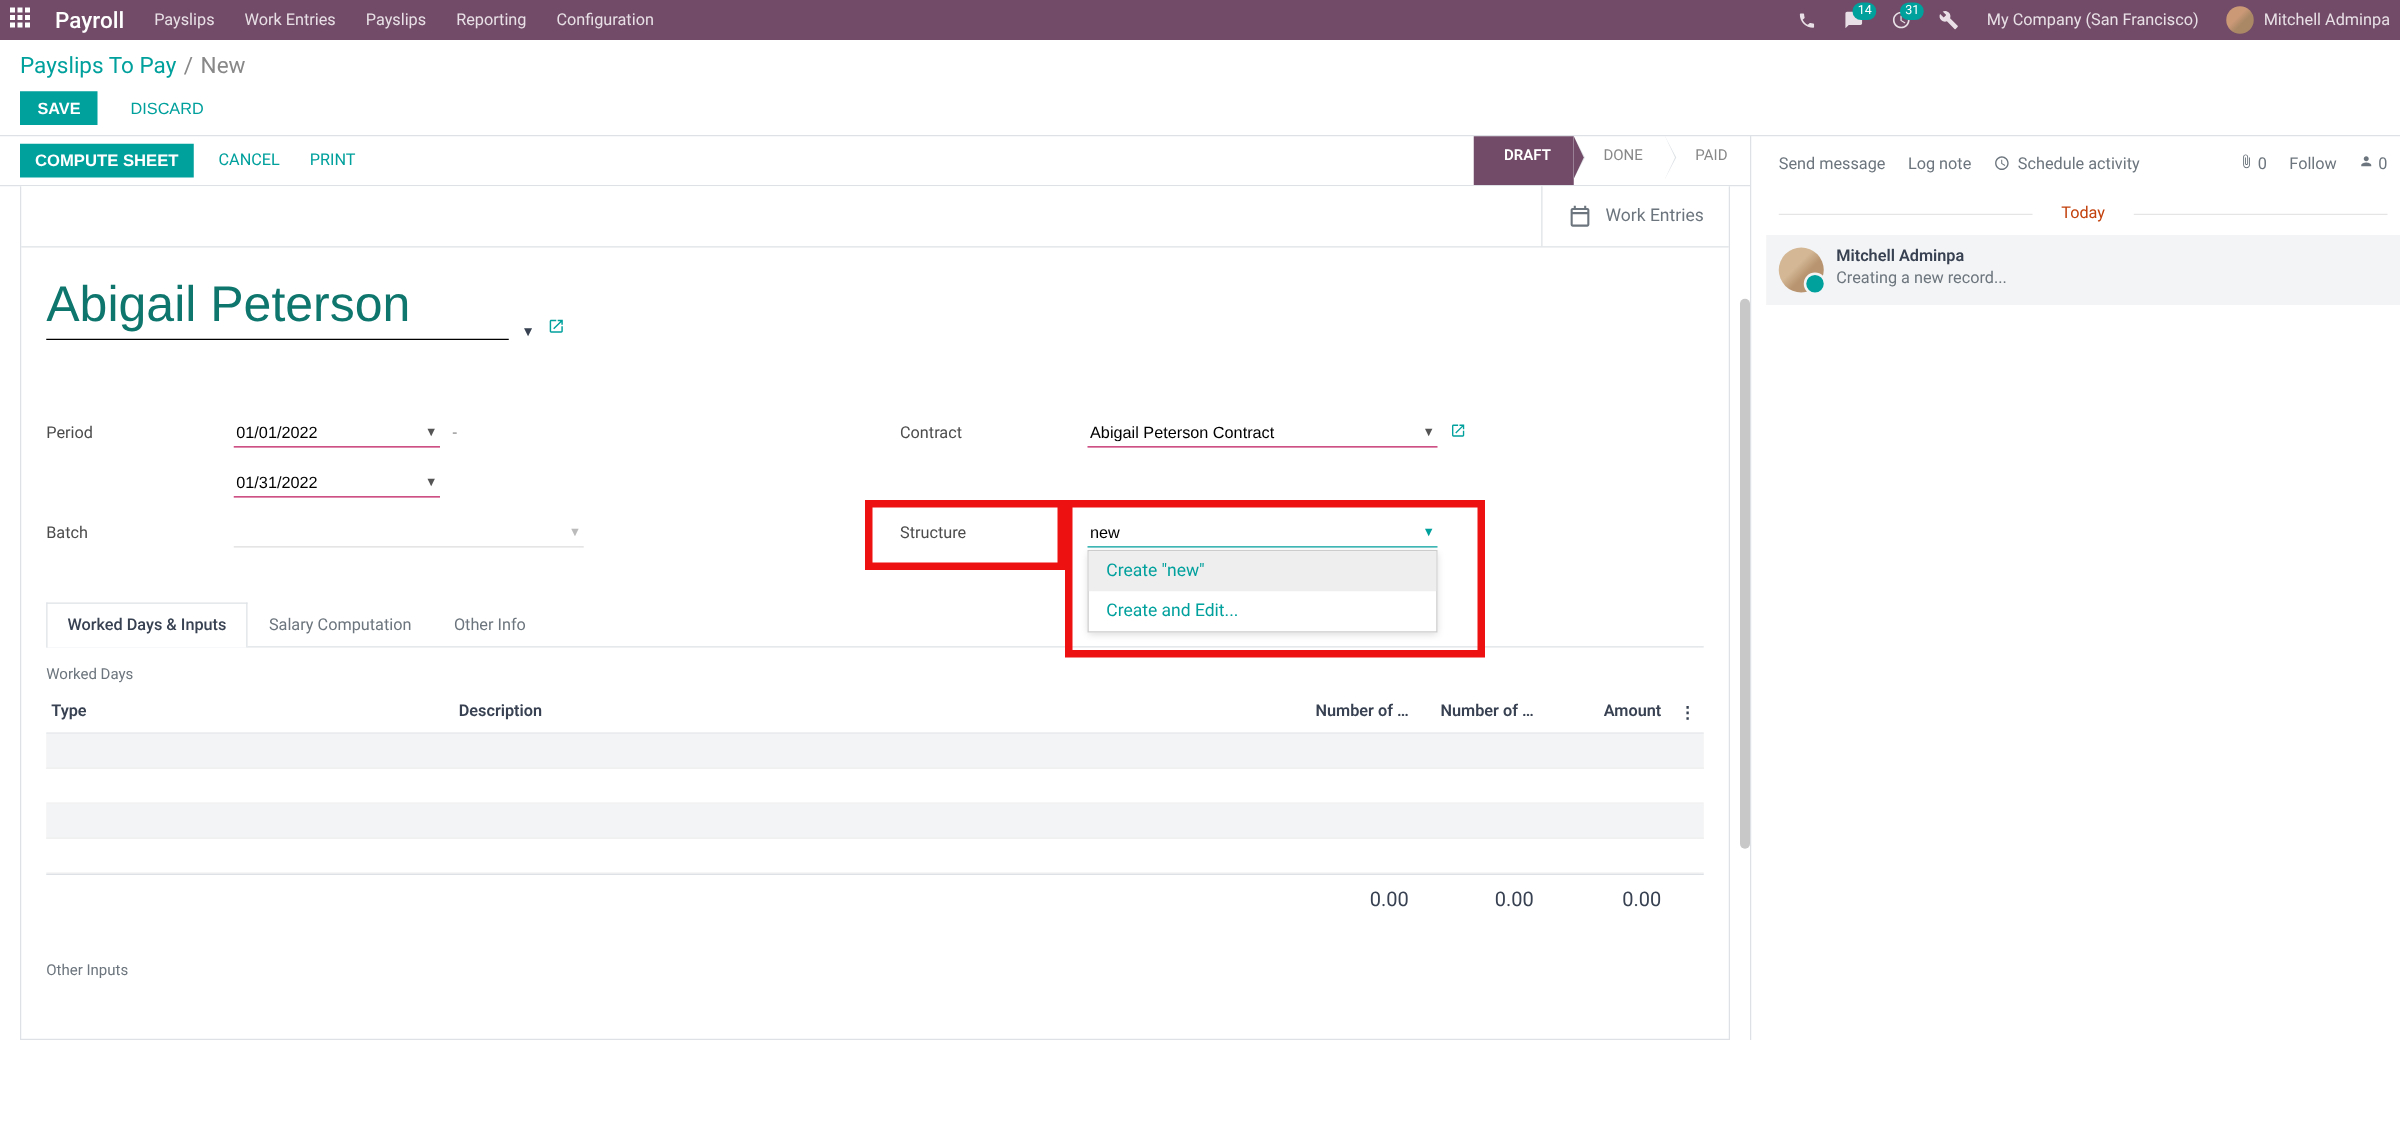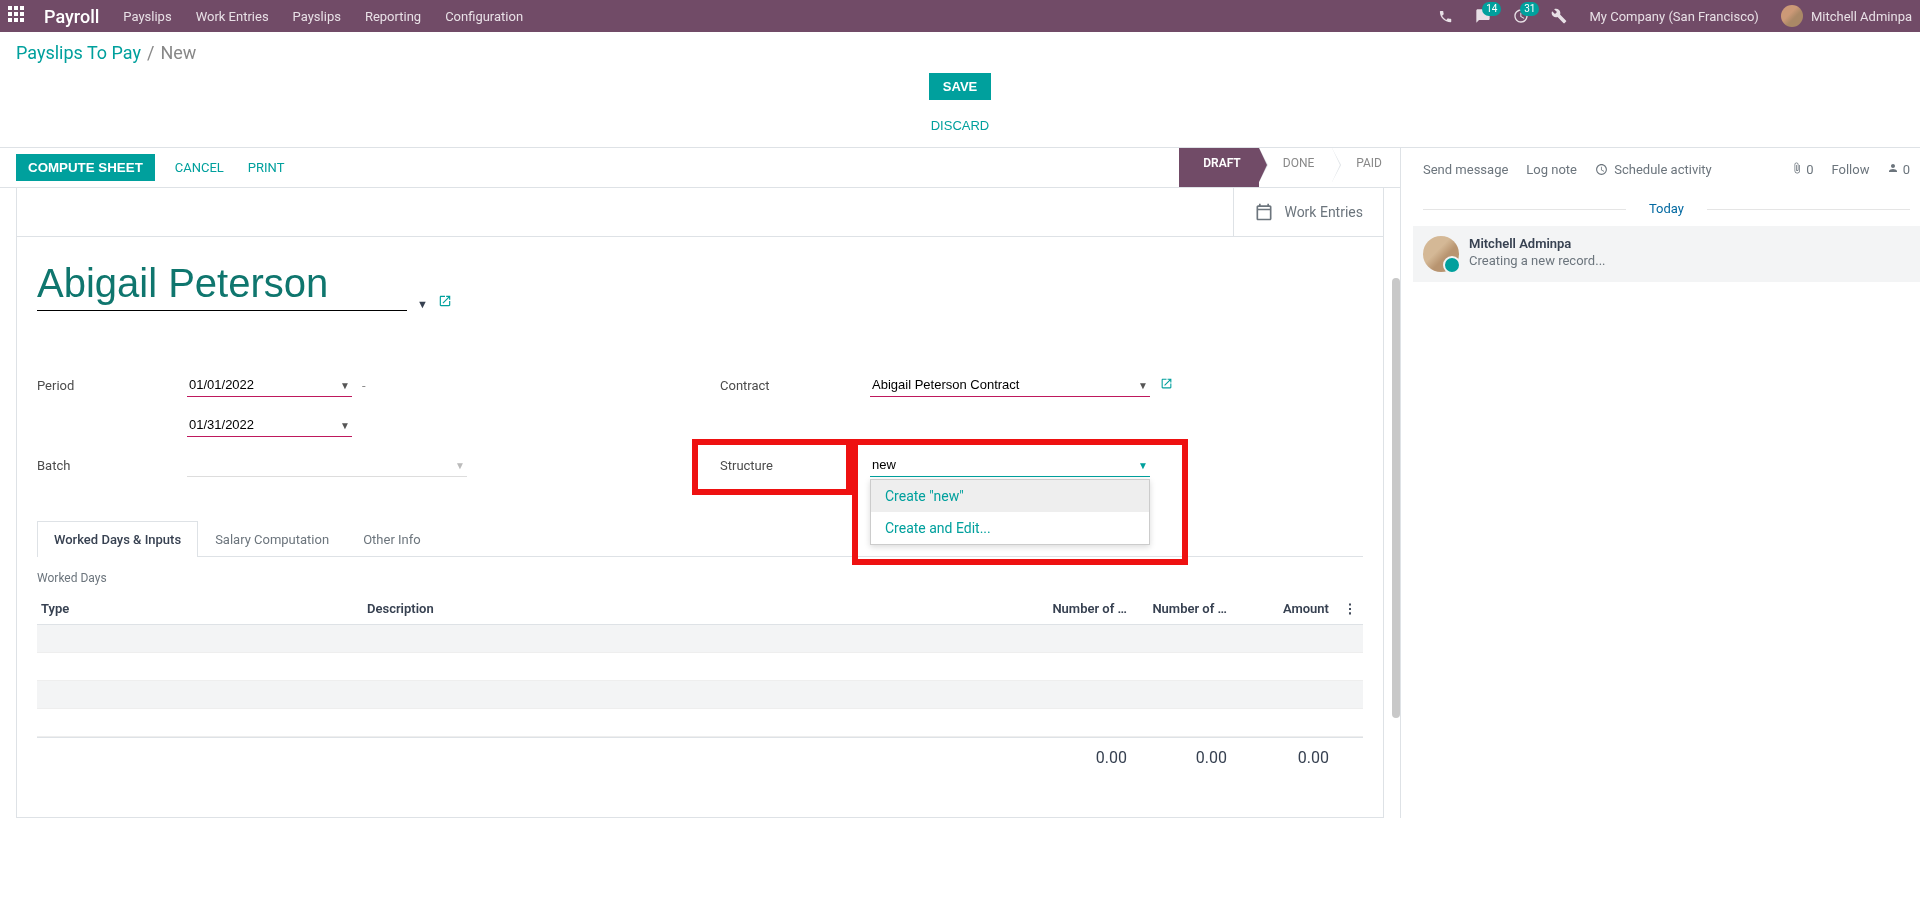--- a/index.html
+++ b/index.html
@@ -14,21 +14,21 @@
 .navbar .spacer { flex: 1; }
 .navbar .right-item { margin-left: 18px; display: inline-flex; align-items: center; cursor: pointer; font-size: 13px; color: #e8e0e6; position: relative; }
 .navbar .badge { position: absolute; top: -6px; right: -10px; background: #00A09D; color: #fff; font-size: 10px; padding: 0 4px; border-radius: 8px; line-height: 14px; }
 .navbar .avatar { width: 22px; height: 22px; border-radius: 50%; background: linear-gradient(135deg,#c97 40%,#a86 60%); margin-right: 8px; }
 
 
 .control-panel { padding: 10px 16px 0 16px; }
 .breadcrumb { font-size: 18px; color: #00A09D; display: flex; align-items: baseline; gap: 6px; }
 .breadcrumb .sep { color: #888; }
 .breadcrumb .current { color: #888; }
-.cp-buttons { margin: 10px 0 0 0; display: flex; gap: 12px; align-items: center; flex-direction: column; }
+.cp-buttons { margin: 10px 0 0 0; display: flex; gap: 12px; align-items: center; }
 .btn { padding: 6px 14px; font-size: 13px; cursor: pointer; border: none; background: transparent; }
 .btn-primary { background: #00A09D; color: #fff; font-weight: 600; }
 .btn-link { color: #00A09D; background: transparent; }
 
 
 .main { display: flex; margin-top: 8px; }
 .form-col { flex: 1; border-top: 1px solid #dee2e6; padding: 0; min-width: 0; }
 .chatter-col { width: 520px; border-left: 1px solid #dee2e6; border-top: 1px solid #dee2e6; padding: 8px 0 0 12px; min-height: 600px; position: relative; }
 
 
@@ -97,21 +97,21 @@
 .grid-foot .c1 { width: 330px; }
 .grid-foot .c2 { flex: 1; }
 .grid-foot .cnum { width: 100px; text-align: right; }
 .grid-foot .cnum-last { width: 110px; text-align: right; padding-right: 8px; }
 .grid-foot .menu-col { width: 26px; }
 
 
 .chatter-head { display: flex; gap: 18px; align-items: center; padding: 6px 10px; color: #6c757d; font-size: 13px; }
 .chatter-head .ch-item { cursor: pointer; }
 .chatter-head .spacer { flex: 1; }
-.chatter-sep { text-align: center; margin: 18px 0 10px; position: relative; color: #0369a1; font-size: 13px; }
+.chatter-sep { text-align: center; margin: 18px 0 10px; position: relative; color: #c2410c; font-size: 13px; }
 .chatter-sep::before, .chatter-sep::after { content: ""; position: absolute; top: 50%; width: 40%; border-top: 1px solid #e5e5e5; }
 .chatter-sep::before { left: 10px; }
 .chatter-sep::after { right: 10px; }
 .msg { display: flex; gap: 10px; padding: 10px; background: #f3f4f5; }
 .msg .avatar { width: 36px; height: 36px; border-radius: 50%; background: linear-gradient(135deg,#d4b896 40%,#b89470 60%); position: relative; overflow: visible; flex-shrink: 0; }
 .msg .avatar::after { content: ""; position: absolute; right: -2px; bottom: -2px; width: 14px; height: 14px; border-radius: 50%; background: #00A09D; border: 2px solid #f3f4f5; }
 .msg .body .author { font-weight: 600; color: #374151; margin-bottom: 2px; }
 .msg .body .text { color: #6c757d; font-size: 13px; }
 
 
@@ -302,20 +302,21 @@
             <div class="grid-row"></div>
           </div>
           <div class="grid-foot">
             <div class="c1"></div>
             <div class="c2"></div>
             <div class="cnum">0.00</div>
             <div class="cnum">0.00</div>
             <div class="cnum-last">0.00</div>
             <div class="menu-col"></div>
           </div>
+          <div class="section-label" style="margin-top:30px;">Other Inputs</div>
         </div>
       </div>
     </div>
     </div>
     <div class="scroll-hint"></div>
   </div>
 
   <div class="chatter-col">
     <div class="chatter-head">
       <span class="ch-item">Send message</span>

